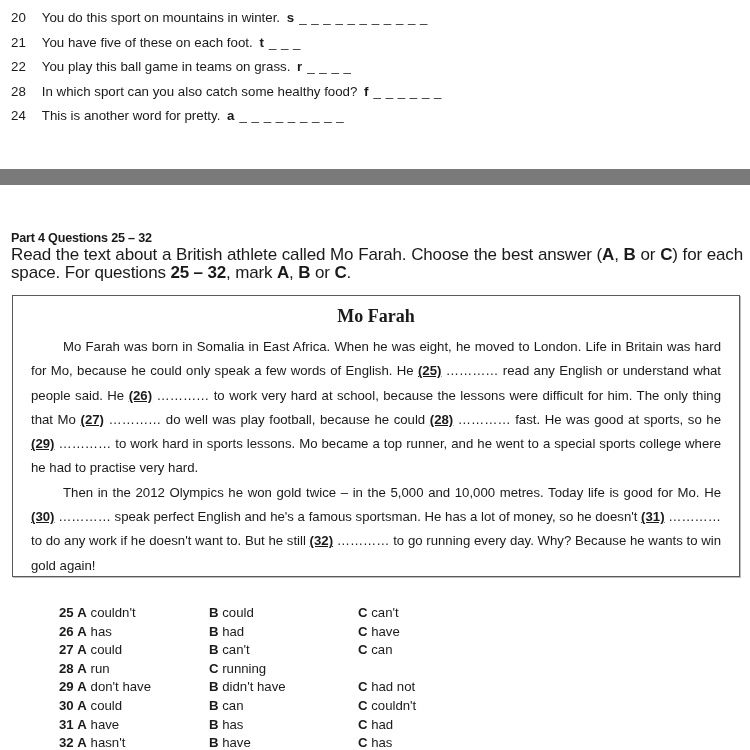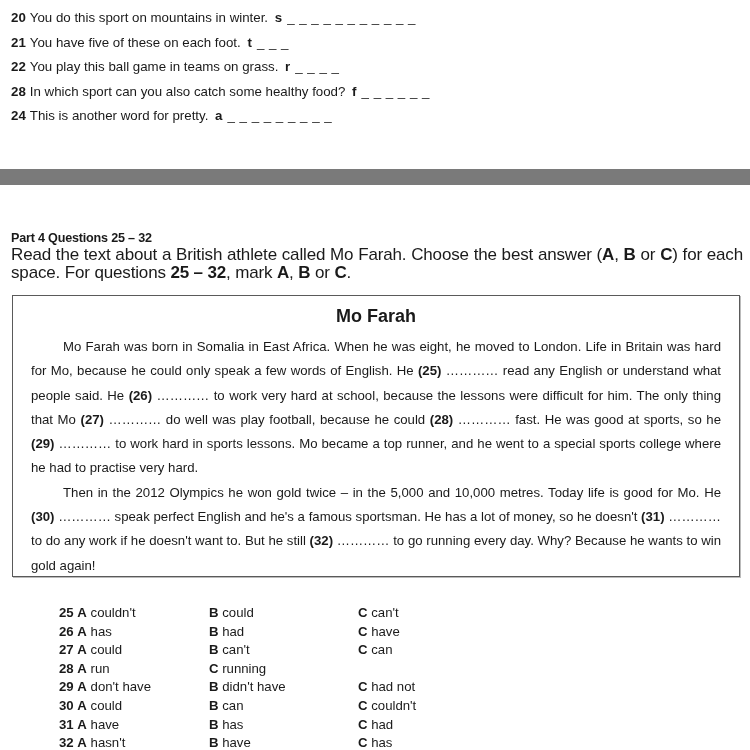--- a/index.html
+++ b/index.html
@@ -2,40 +2,40 @@
 <html><head>
   <meta charset="utf-8">
   <style>
     html, body { margin: 0; padding: 0; background: #ffffff; }
     body {
       width: 750px; height: 750px; overflow: hidden; position: relative;
       font-family: "Liberation Sans", sans-serif; color: #1a1a1a;
     }
     .q-list { position: absolute; left: 11px; top: 6px; width: 720px; }
     .q-item { font-size: 13.3px; height: 24.5px; line-height: 24px; white-space: nowrap; }
-    .q-num { font-weight: bold; margin-right: 4px; }
+    .q-num { font-weight: normal; margin-right: 16px; }
     .q-letter { font-weight: bold; margin-left: 3px; margin-right: 5px; }
     .q-blanks { letter-spacing: 0.5px; font-family: "Liberation Sans", sans-serif; }
 
     .divider { position: absolute; left: 0; top: 169px; width: 750px; height: 16px; background: #7a7a7a; }
 
     .part-head { position: absolute; left: 11px; top: 231px; width: 732px; }
     .part-title { font-weight: bold; font-size: 12.6px; line-height: 15px; letter-spacing: -0.2px; }
     .part-instr { font-size: 17px; line-height: 18px; text-align: justify; text-align-last: left; letter-spacing: -0.15px; }
     .part-instr b { font-weight: bold; }
 
     .passage {
       position: absolute; left: 12px; top: 295px; width: 728px; height: 282px;
       border: 1.5px solid #5a5a5a; box-sizing: border-box;
       box-shadow: 1px 1px 0 #bbb;
     }
-    .passage-title { text-align: center; font-weight: bold; font-size: 18px; margin-top: 9px; height: 30px; line-height: 22px; }
+    .passage-title { text-align: center; font-weight: bold; font-size: 18px; margin-top: 9px; height: 30px; line-height: 22px; font-family: Liberation Serif, serif; }
     .passage-body { padding: 0 18px 0 18px; font-size: 13.2px; line-height: 24.3px; text-align: justify; }
     .passage-body p { margin: 0; text-indent: 32px; }
-    .passage-body b { font-weight: bold; }
+    .passage-body b { font-weight: bold; text-decoration: underline; }
 
     .answers { position: absolute; left: 59px; top: 604px; }
     .ans-row { display: flex; height: 18.6px; line-height: 18.6px; font-size: 13.2px; }
     .ans-col-a { width: 150px; }
     .ans-col-b { width: 149px; }
     .ans-col-c { width: 150px; }
     .ans-row b { font-weight: bold; }
   </style>
 </head>
 <body>

